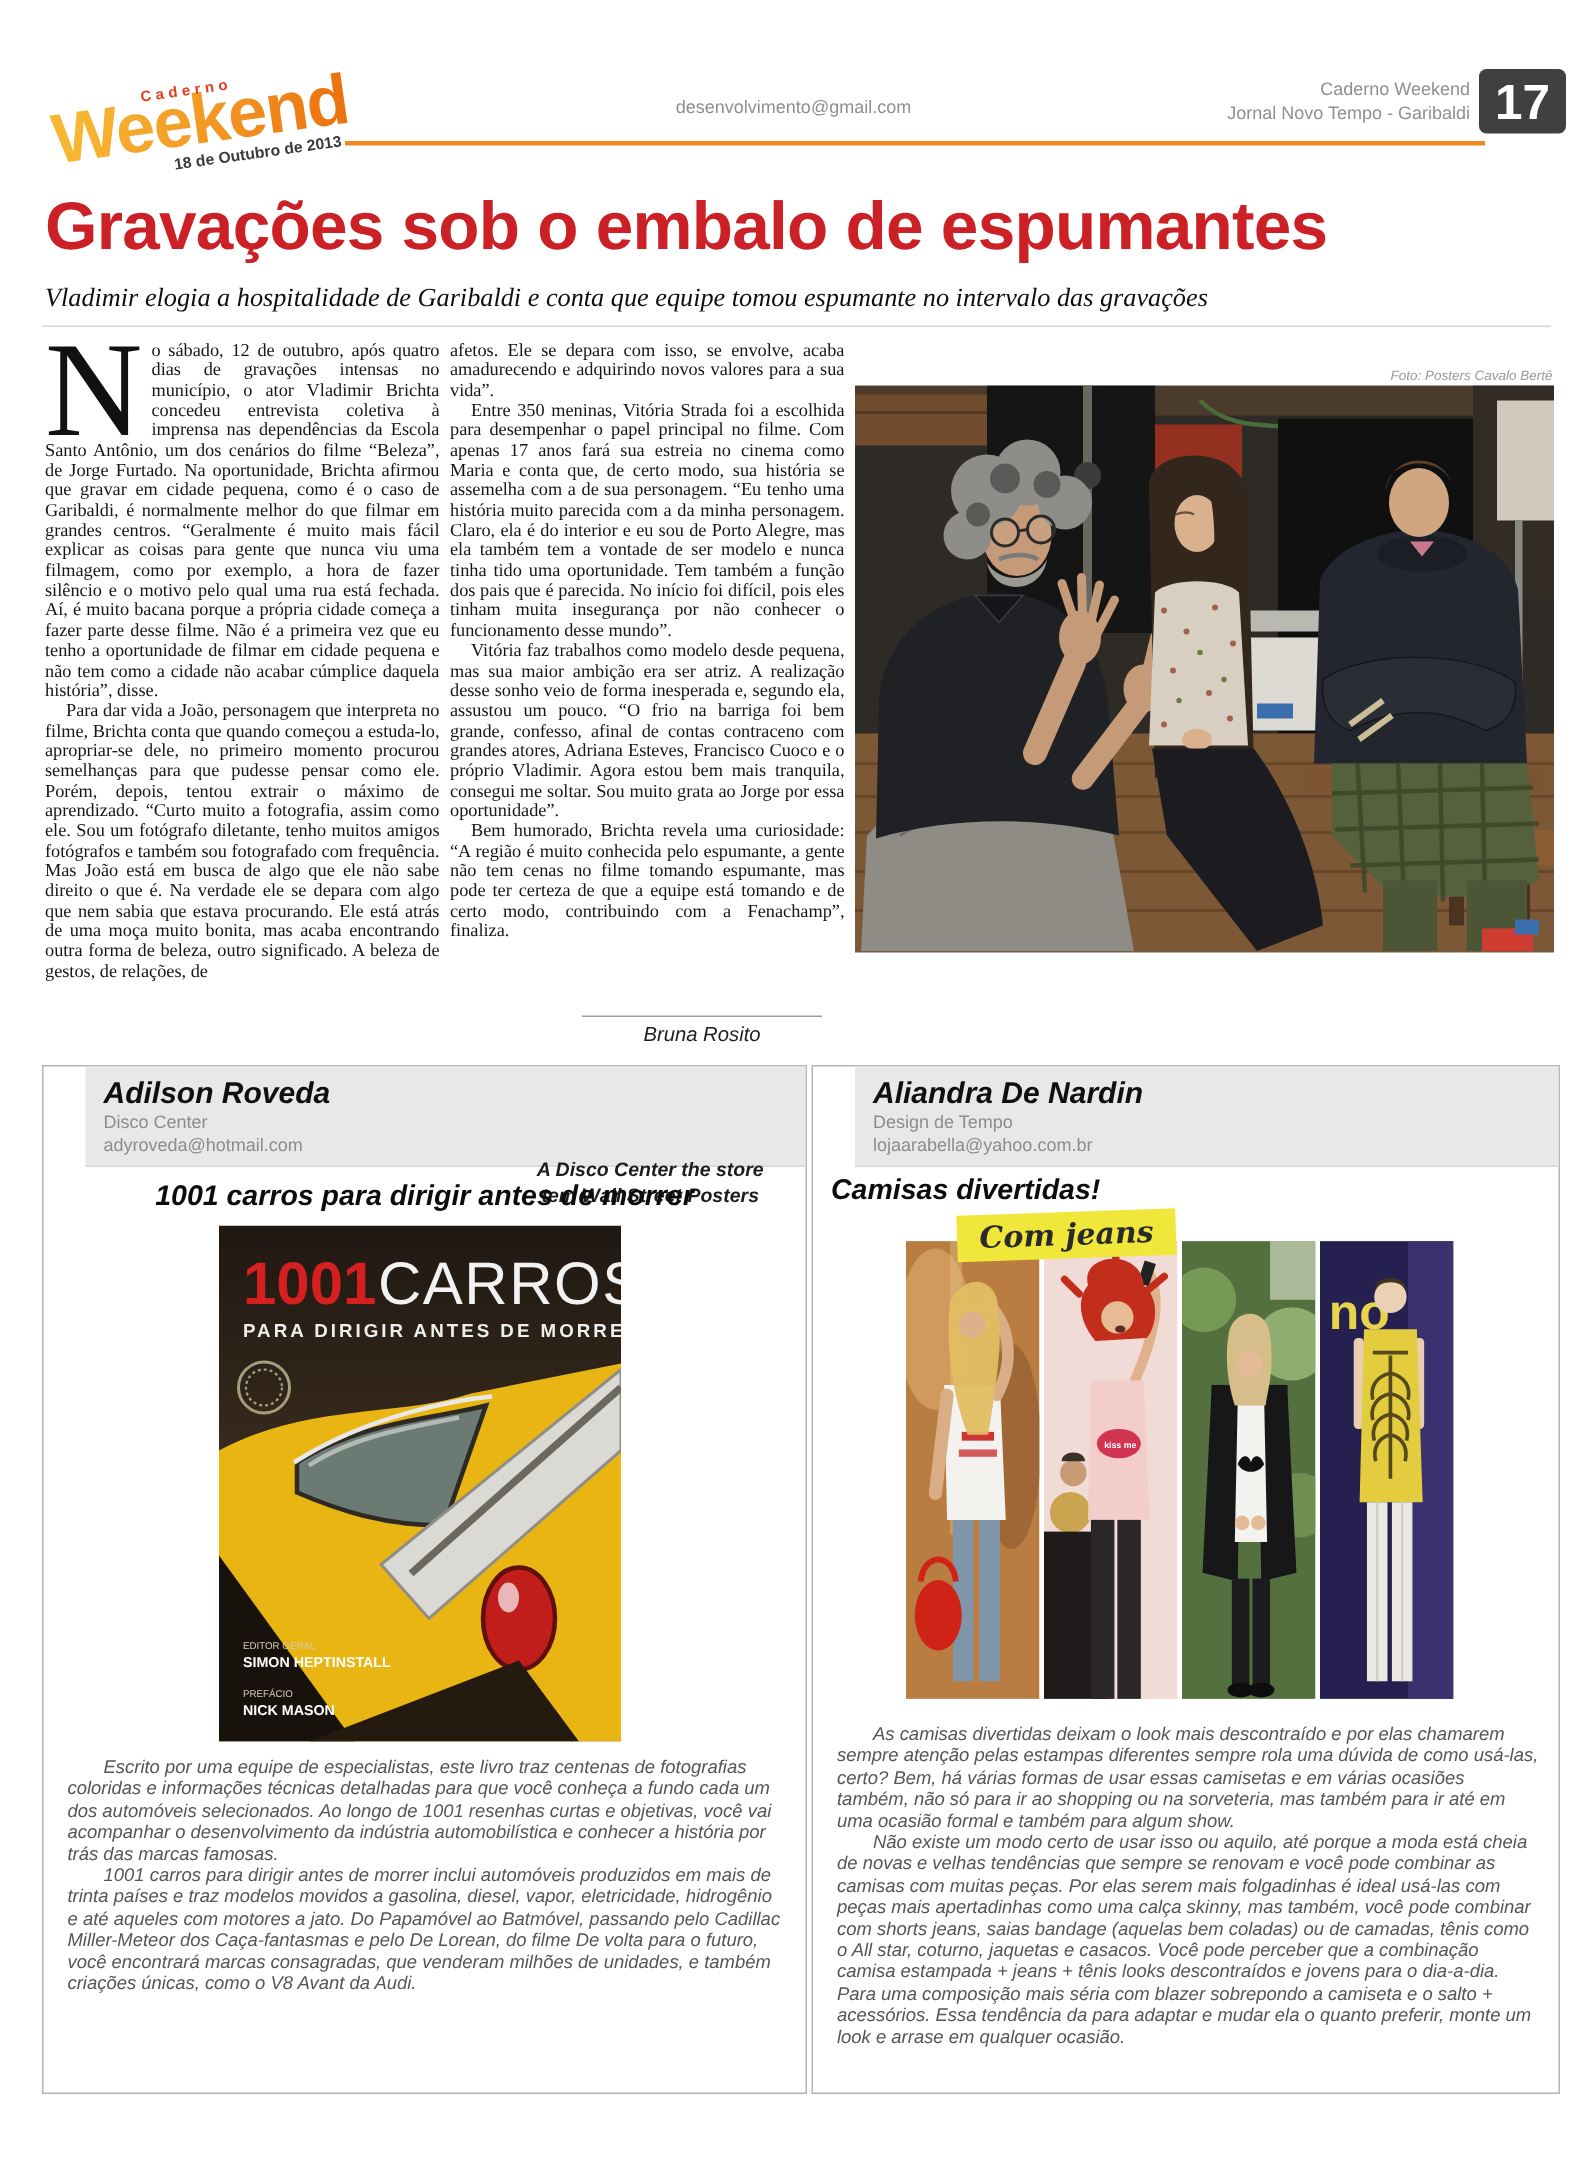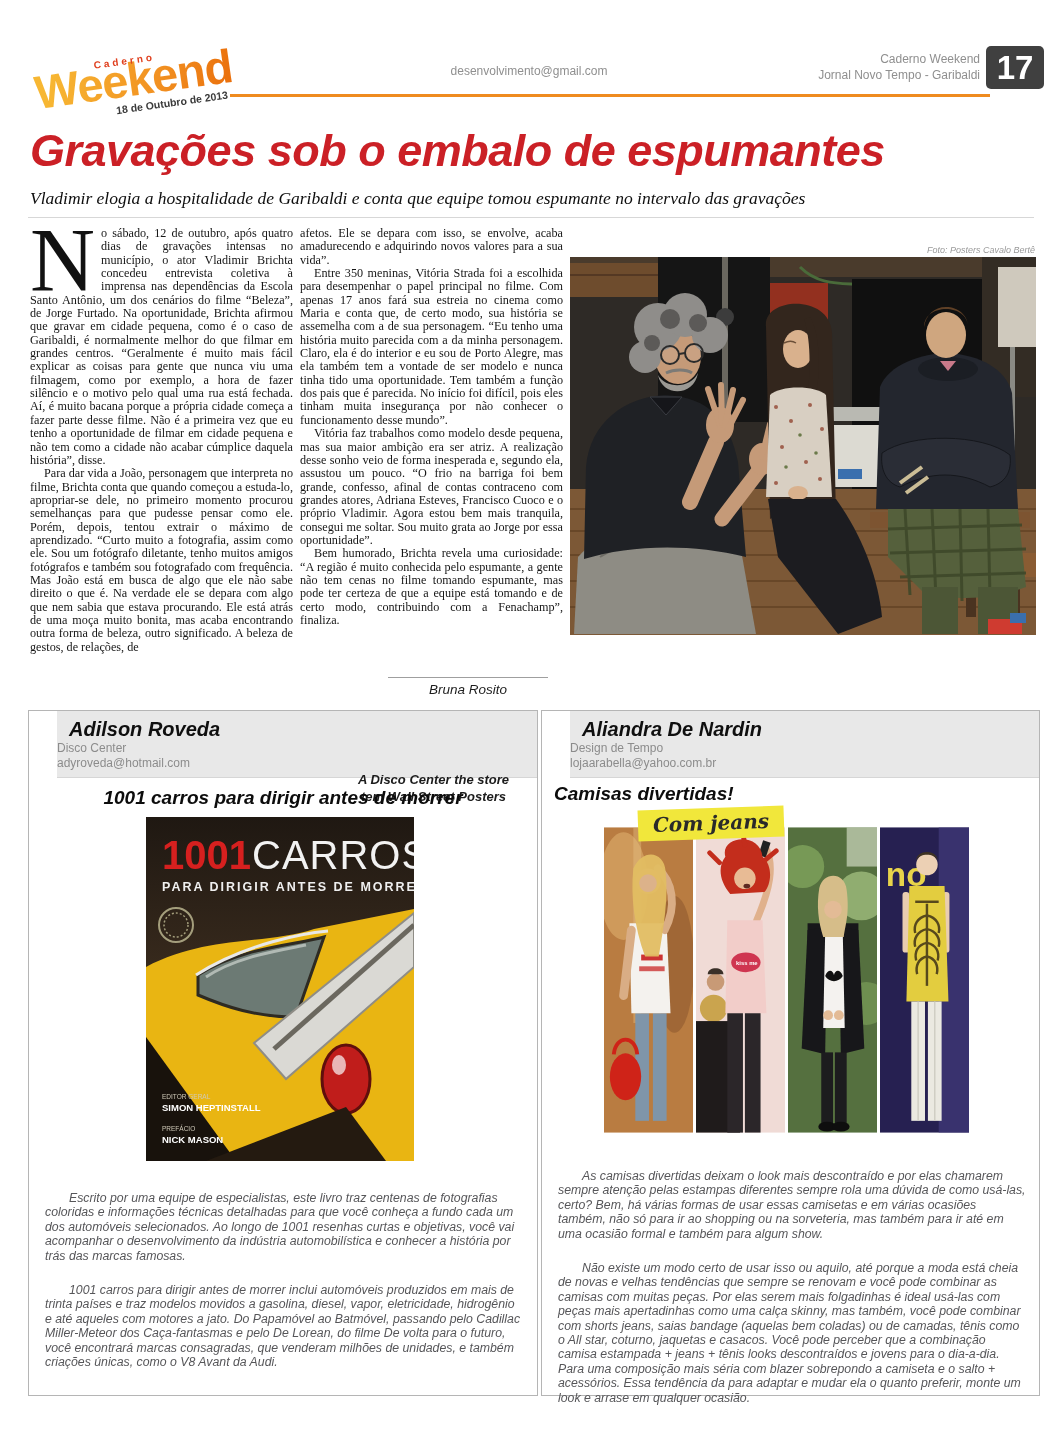--- a/index.html
+++ b/index.html
@@ -23,21 +23,21 @@
   .header-email{ position:absolute; left:0; right:0; top:64px; text-align:center;
     font-size:12px; color:#8f8f8f; }
   .header-edition{ position:absolute; right:78px; top:51px; text-align:right;
     font-size:12px; line-height:16px; color:#8f8f8f; }
   .page-number{ position:absolute; right:14px; top:46px; width:58px; height:43px;
     background:#404040; border-radius:5px; color:#fff; font-size:33px; font-weight:bold;
     text-align:center; line-height:43px; }
 
   
   .headline{ position:absolute; left:30px; top:125px; width:1000px;
-    font-size:45px; font-weight:bold; letter-spacing:-0.5px; color:#cb2026;font-style:italic; }
+    font-size:45px; font-weight:bold; letter-spacing:-0.5px; color:#cb2026; }
   .subheadline{ position:absolute; left:30px; top:188px; width:990px;
     font-family:"Liberation Serif", serif; font-style:italic; font-size:17.5px; color:#0e0e0e; }
   .rule-sub{ position:absolute; left:28px; top:217px; width:1006px; height:1px; background:#d7d7d7; }
 
   .col{ position:absolute; top:227px; height:466px; overflow:hidden; }
   .col1{ left:30px; width:263px; }
   .col2{ left:300px; width:263px; }
   .col p{ font-family:"Liberation Serif", serif; font-size:12.2px; line-height:13.35px;
     text-align:justify; color:#151515; text-indent:14px; }
   .col p.flush{ text-indent:0; }
@@ -51,31 +51,31 @@
   .byline-rule{ position:absolute; left:388px; top:677px; width:160px; height:1px; background:#9f9f9f; }
   .byline{ position:absolute; left:368px; top:682px; width:200px; text-align:center;
     font-style:italic; font-size:13.5px; color:#1d1d1d; }
 
   
   .box{ position:absolute; top:710px; height:686px; border:1px solid #b5b5b5; background:#fff;padding-left:28px; }
   .box-disco{ left:28px; width:510px; }
   .box-fashion{ left:541px; width:499px; }
   .box-head{ position:relative; height:67px; background:#e8e8e8; border-bottom:1px solid #d6d6d6; }
   .box-author{ padding:7px 0 0 12px; font-size:20px; font-weight:bold; font-style:italic; color:#0f0f0f; }
-  .box-role,.box-email{ font-size:12px; line-height:15px; color:#8c8c8c; }
+  .box-role,.box-email{ margin-left:12px; font-size:12px; line-height:15px; color:#8c8c8c; }
   .box-note{ position:absolute; right:16px; top:12px; width:175px; text-align:center;
     font-size:13px; font-weight:bold; font-style:italic; line-height:17px; color:#1c1c1c;margin-top:48px; }
   .box-title{ position:absolute; font-size:19px; font-weight:bold; font-style:italic; color:#0c0c0c; }
   .box-title.centered{ left:0; right:0; top:76px; text-align:center; }
   .box-title.leftal{ left:12px; top:72px; }
   .box-text{ position:absolute; left:16px; right:13px; }
   .box-disco .box-text{ top:460px; }
   .box-fashion .box-text{ top:438px; }
   .box-text p{ font-size:12.3px; line-height:14.4px; font-style:italic; color:#565659;
-    text-indent:24px; text-align:left;margin-top:20px; }
+    text-indent:24px; text-align:left; }
 
   .book-cover{ position:absolute; left:117px; top:106px; width:268px; height:344px; }
 
   .banner{ position:absolute; left:96px; top:97px; width:146px; height:31px; z-index:3;
     background:#f1e73b; transform:rotate(-2deg); text-align:center;
     font-family:"DejaVu Serif", serif; font-style:italic; font-weight:bold;
     font-size:20px; line-height:30px; color:#2a2a2a; }
   .fashion-strip{ position:absolute; left:62px; top:112px; width:367px; height:314px;
     display:flex; gap:3px;text-decoration:underline; }
   .fashion-strip .panel{ width:89px; height:314px; }

